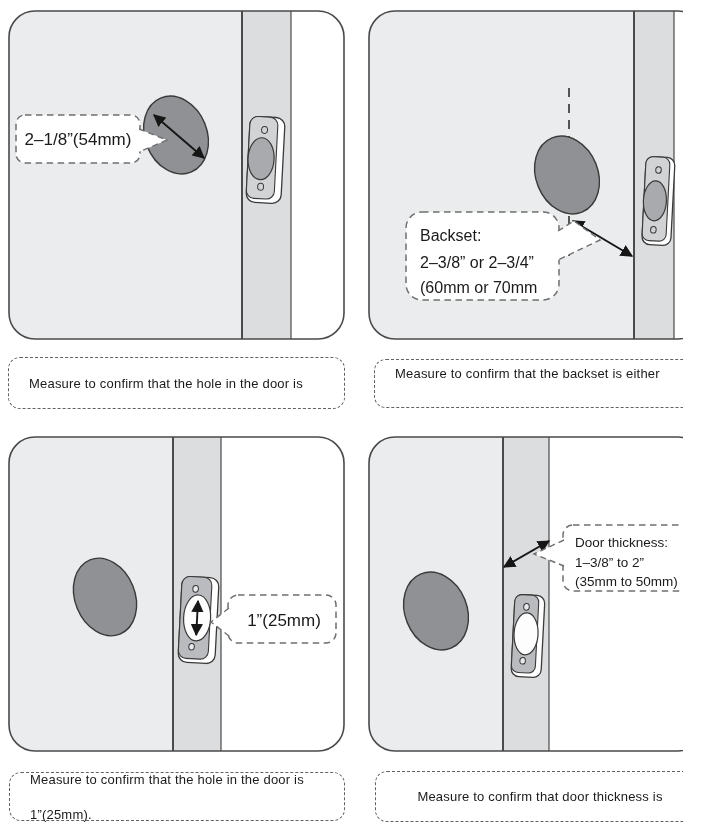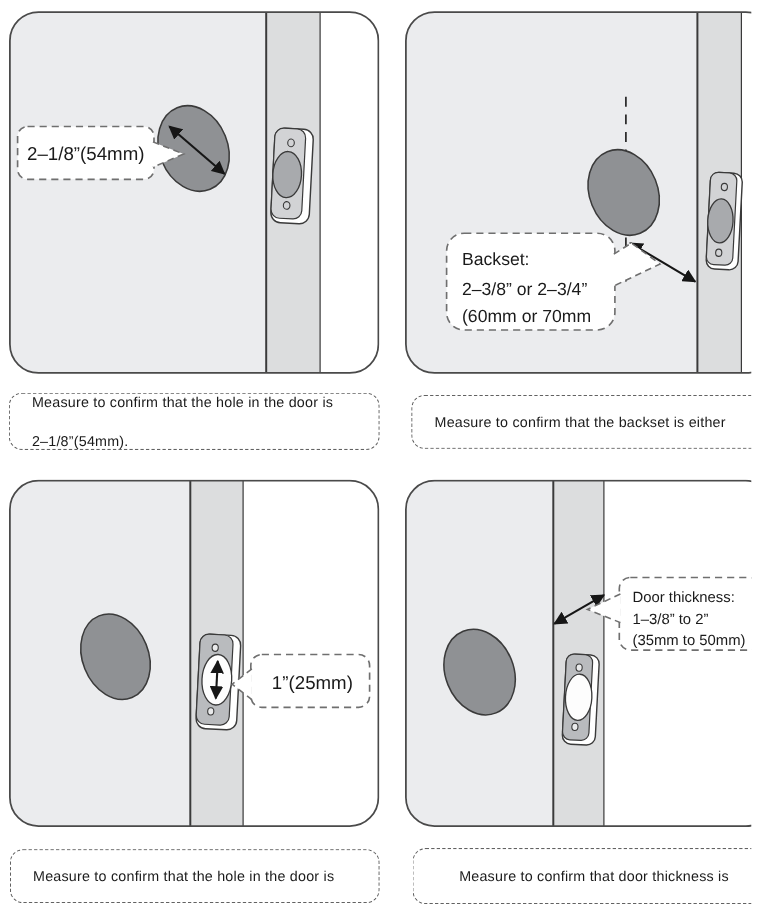--- a/index.html
+++ b/index.html
@@ -17,21 +17,21 @@
   #svg-p2{left:368px;top:10px;}
   #svg-p3{left:8px;top:436px;}
   #svg-p4{left:368px;top:436px;}
   .caption{position:absolute;border:1.7px dashed #626262;border-radius:12px;
     display:flex;flex-direction:column;justify-content:center;
     padding:4px 6px 4px 20px;font-size:13px;line-height:19px;color:var(--c-text);
     letter-spacing:.2px;background:#fff;box-sizing:border-box;gap:16px;}
   .caption span{display:block;white-space:nowrap;}
   .caption.centered{align-items:center;padding-left:6px;text-align:center;}
   #cap-1{left:8px;top:357px;width:337px;height:52px;}
-  #cap-2{left:374px;top:359px;width:331px;height:49px;}
+  #cap-2{left:374px;top:359px;width:331px;height:49px;justify-content:space-between;}
   #cap-3{left:9px;top:772px;width:336px;height:49px;}
   #cap-4{left:375px;top:771px;width:330px;height:51px;}
   
   .door-face{fill:var(--c-door-face);}
   .door-edge{fill:var(--c-door-edge);}
   .edge-line{stroke:var(--c-outline);}
   .panel-border{fill:none;stroke:var(--c-panel-border);stroke-width:1.6;}
   .hole{fill:var(--c-hole-fill);stroke:var(--c-outline);stroke-width:1.4;}
   .measure-arrow{stroke:var(--c-arrow);stroke-width:1.9;fill:none;}
   .centerline{stroke:#2e2e2e;stroke-width:1.6;stroke-dasharray:9 7;fill:none;}
@@ -174,25 +174,25 @@
     <line class="measure-arrow" x1="136" y1="131" x2="181" y2="105" marker-start="url(#p4-ah)" marker-end="url(#p4-ah)"></line>
     <rect class="bubble" x="195" y="89" width="128" height="66" rx="10"></rect>
     <path class="bubble-tail" d="M196 104 L166 118 L196 130"></path>
     <text class="callout-sm" x="207" y="111">Door thickness:</text>
     <text class="callout-sm" x="207" y="131">1–3/8” to 2”</text>
     <text class="callout-sm" x="207" y="150">(35mm to 50mm)</text>
   </svg>
 
   <div id="cap-1" class="caption">
     <span>Measure to confirm that the hole in the door is</span>
-    <span>2–1/8”(54mm).</span>
   </div>
   <div id="cap-2" class="caption">
     <span>Measure to confirm that the backset is either</span>
   </div>
   <div id="cap-3" class="caption">
     <span>Measure to confirm that the hole in the door is</span>
+    <span>1”(25mm).</span>
   </div>
   <div id="cap-4" class="caption centered">
     <span>Measure to confirm that door thickness is</span>
   </div>
 
 </div>
 
 </body></html>

